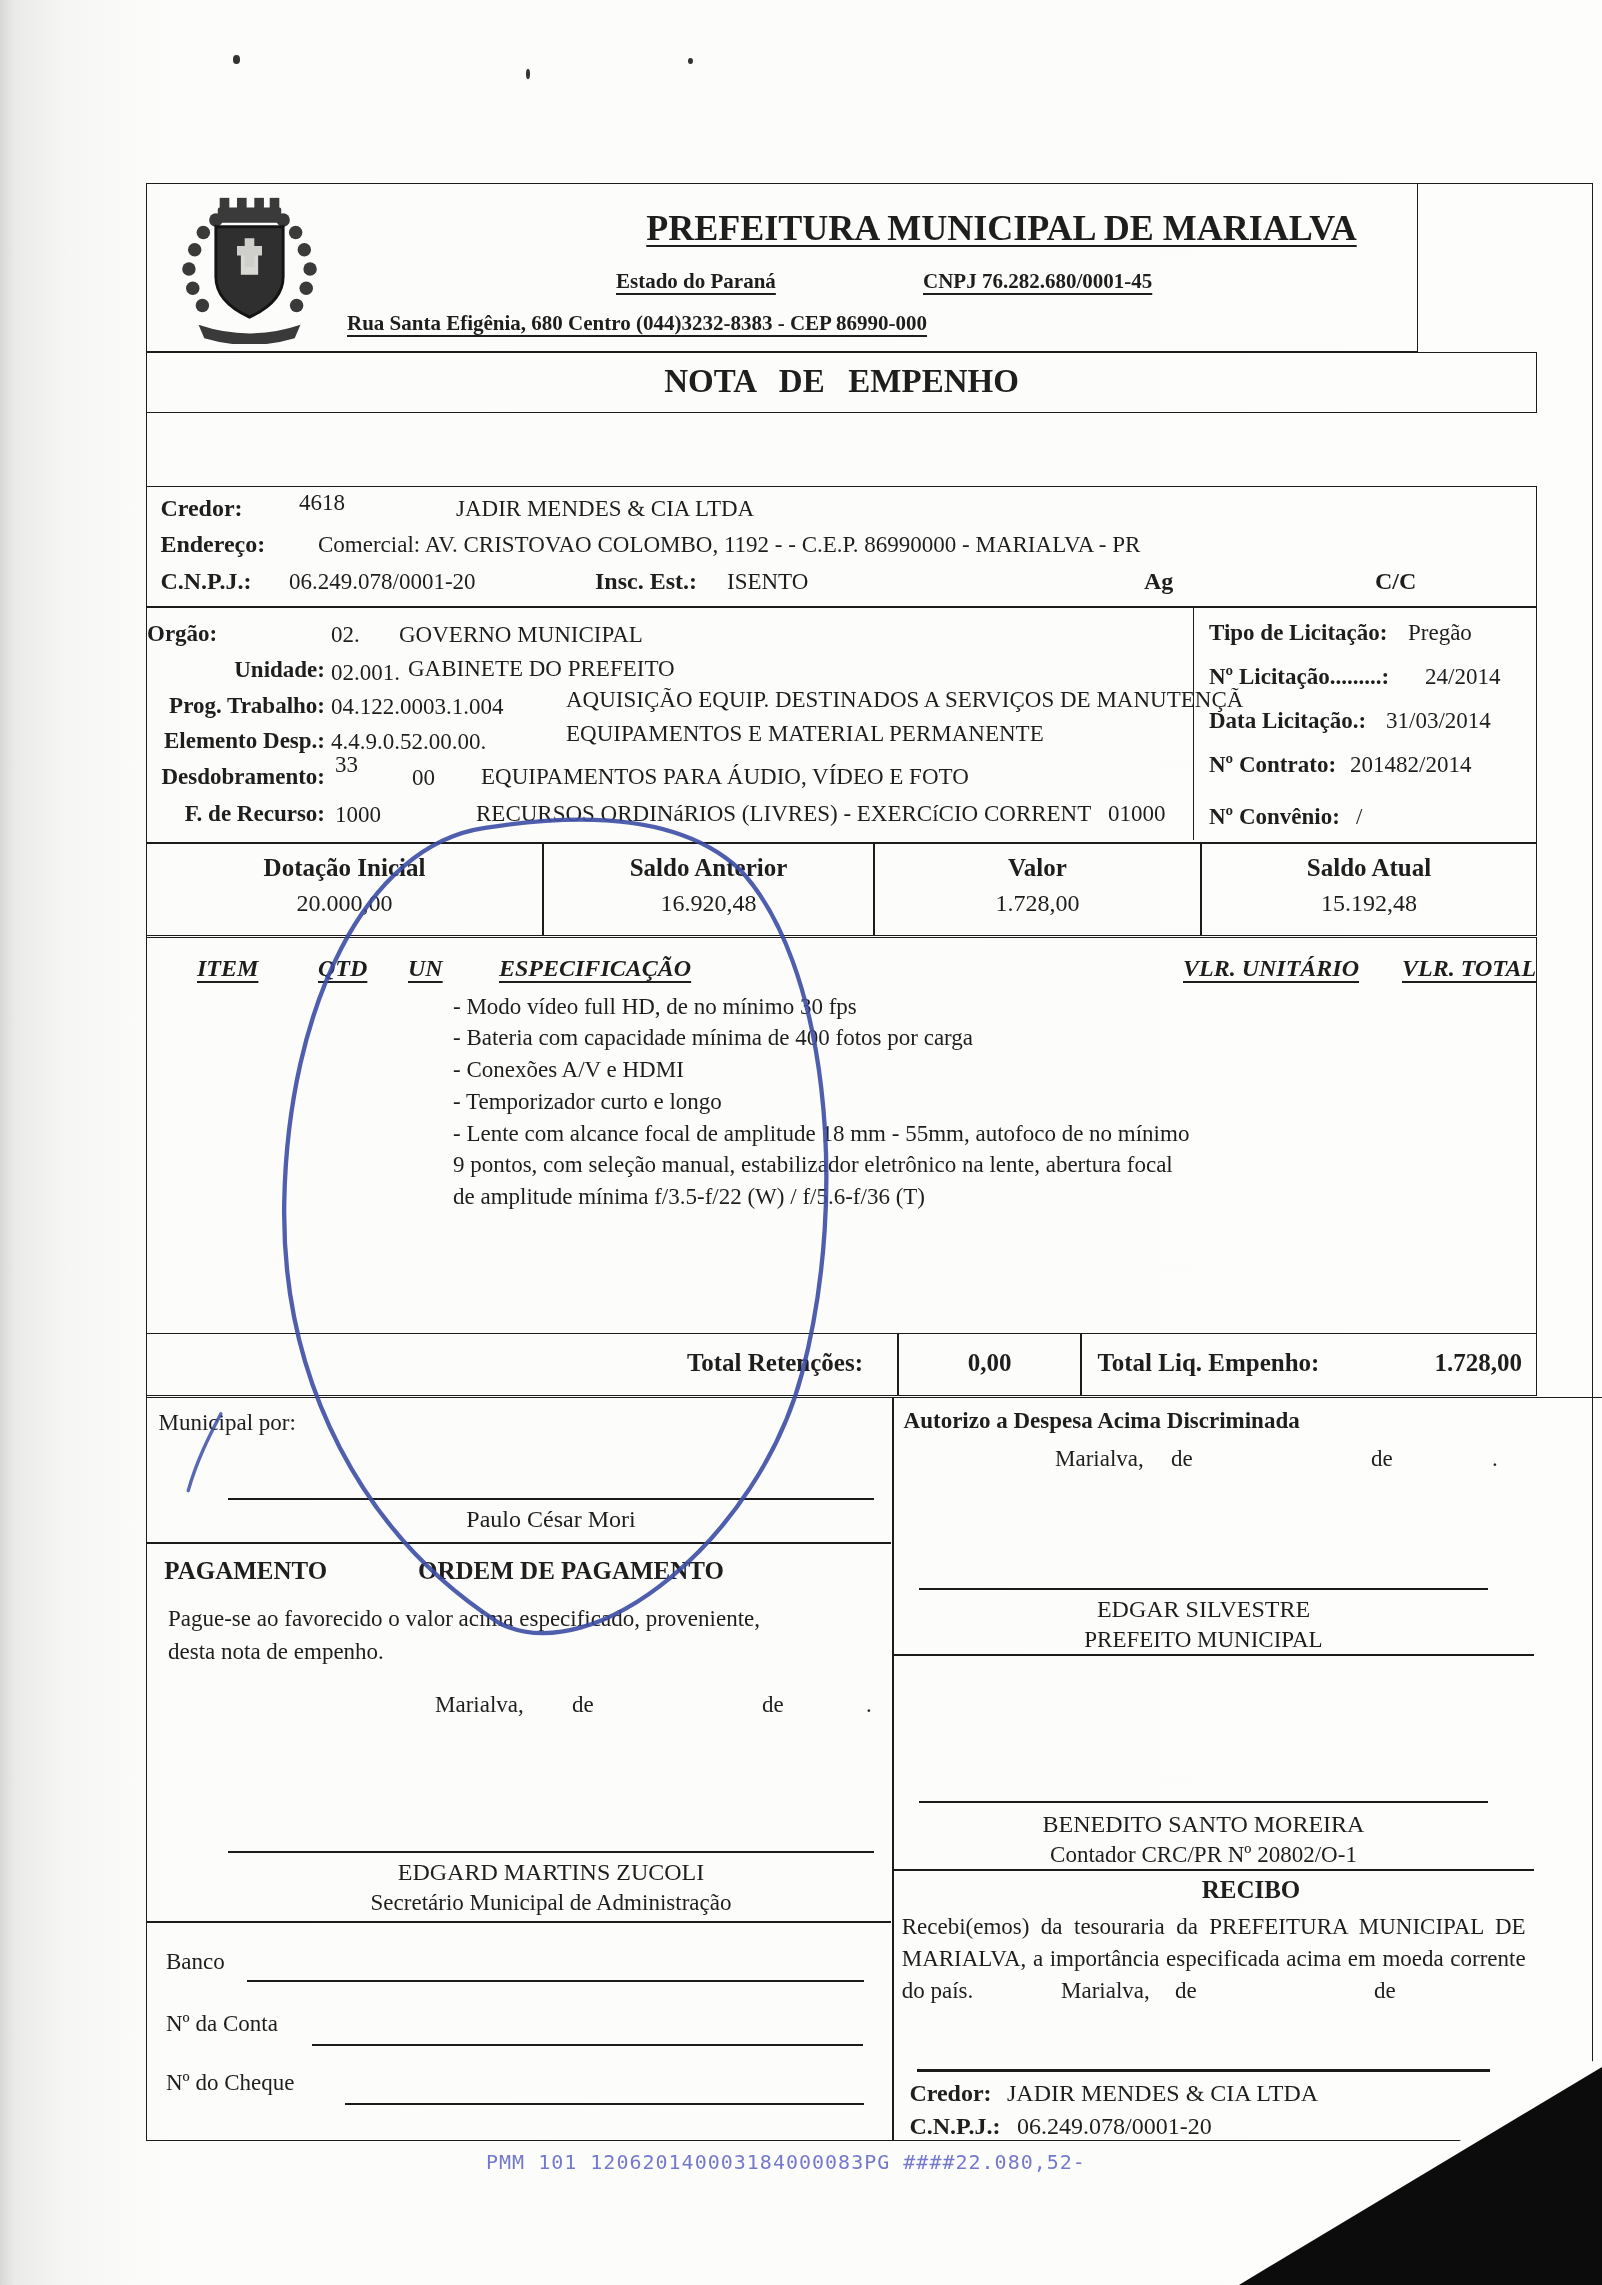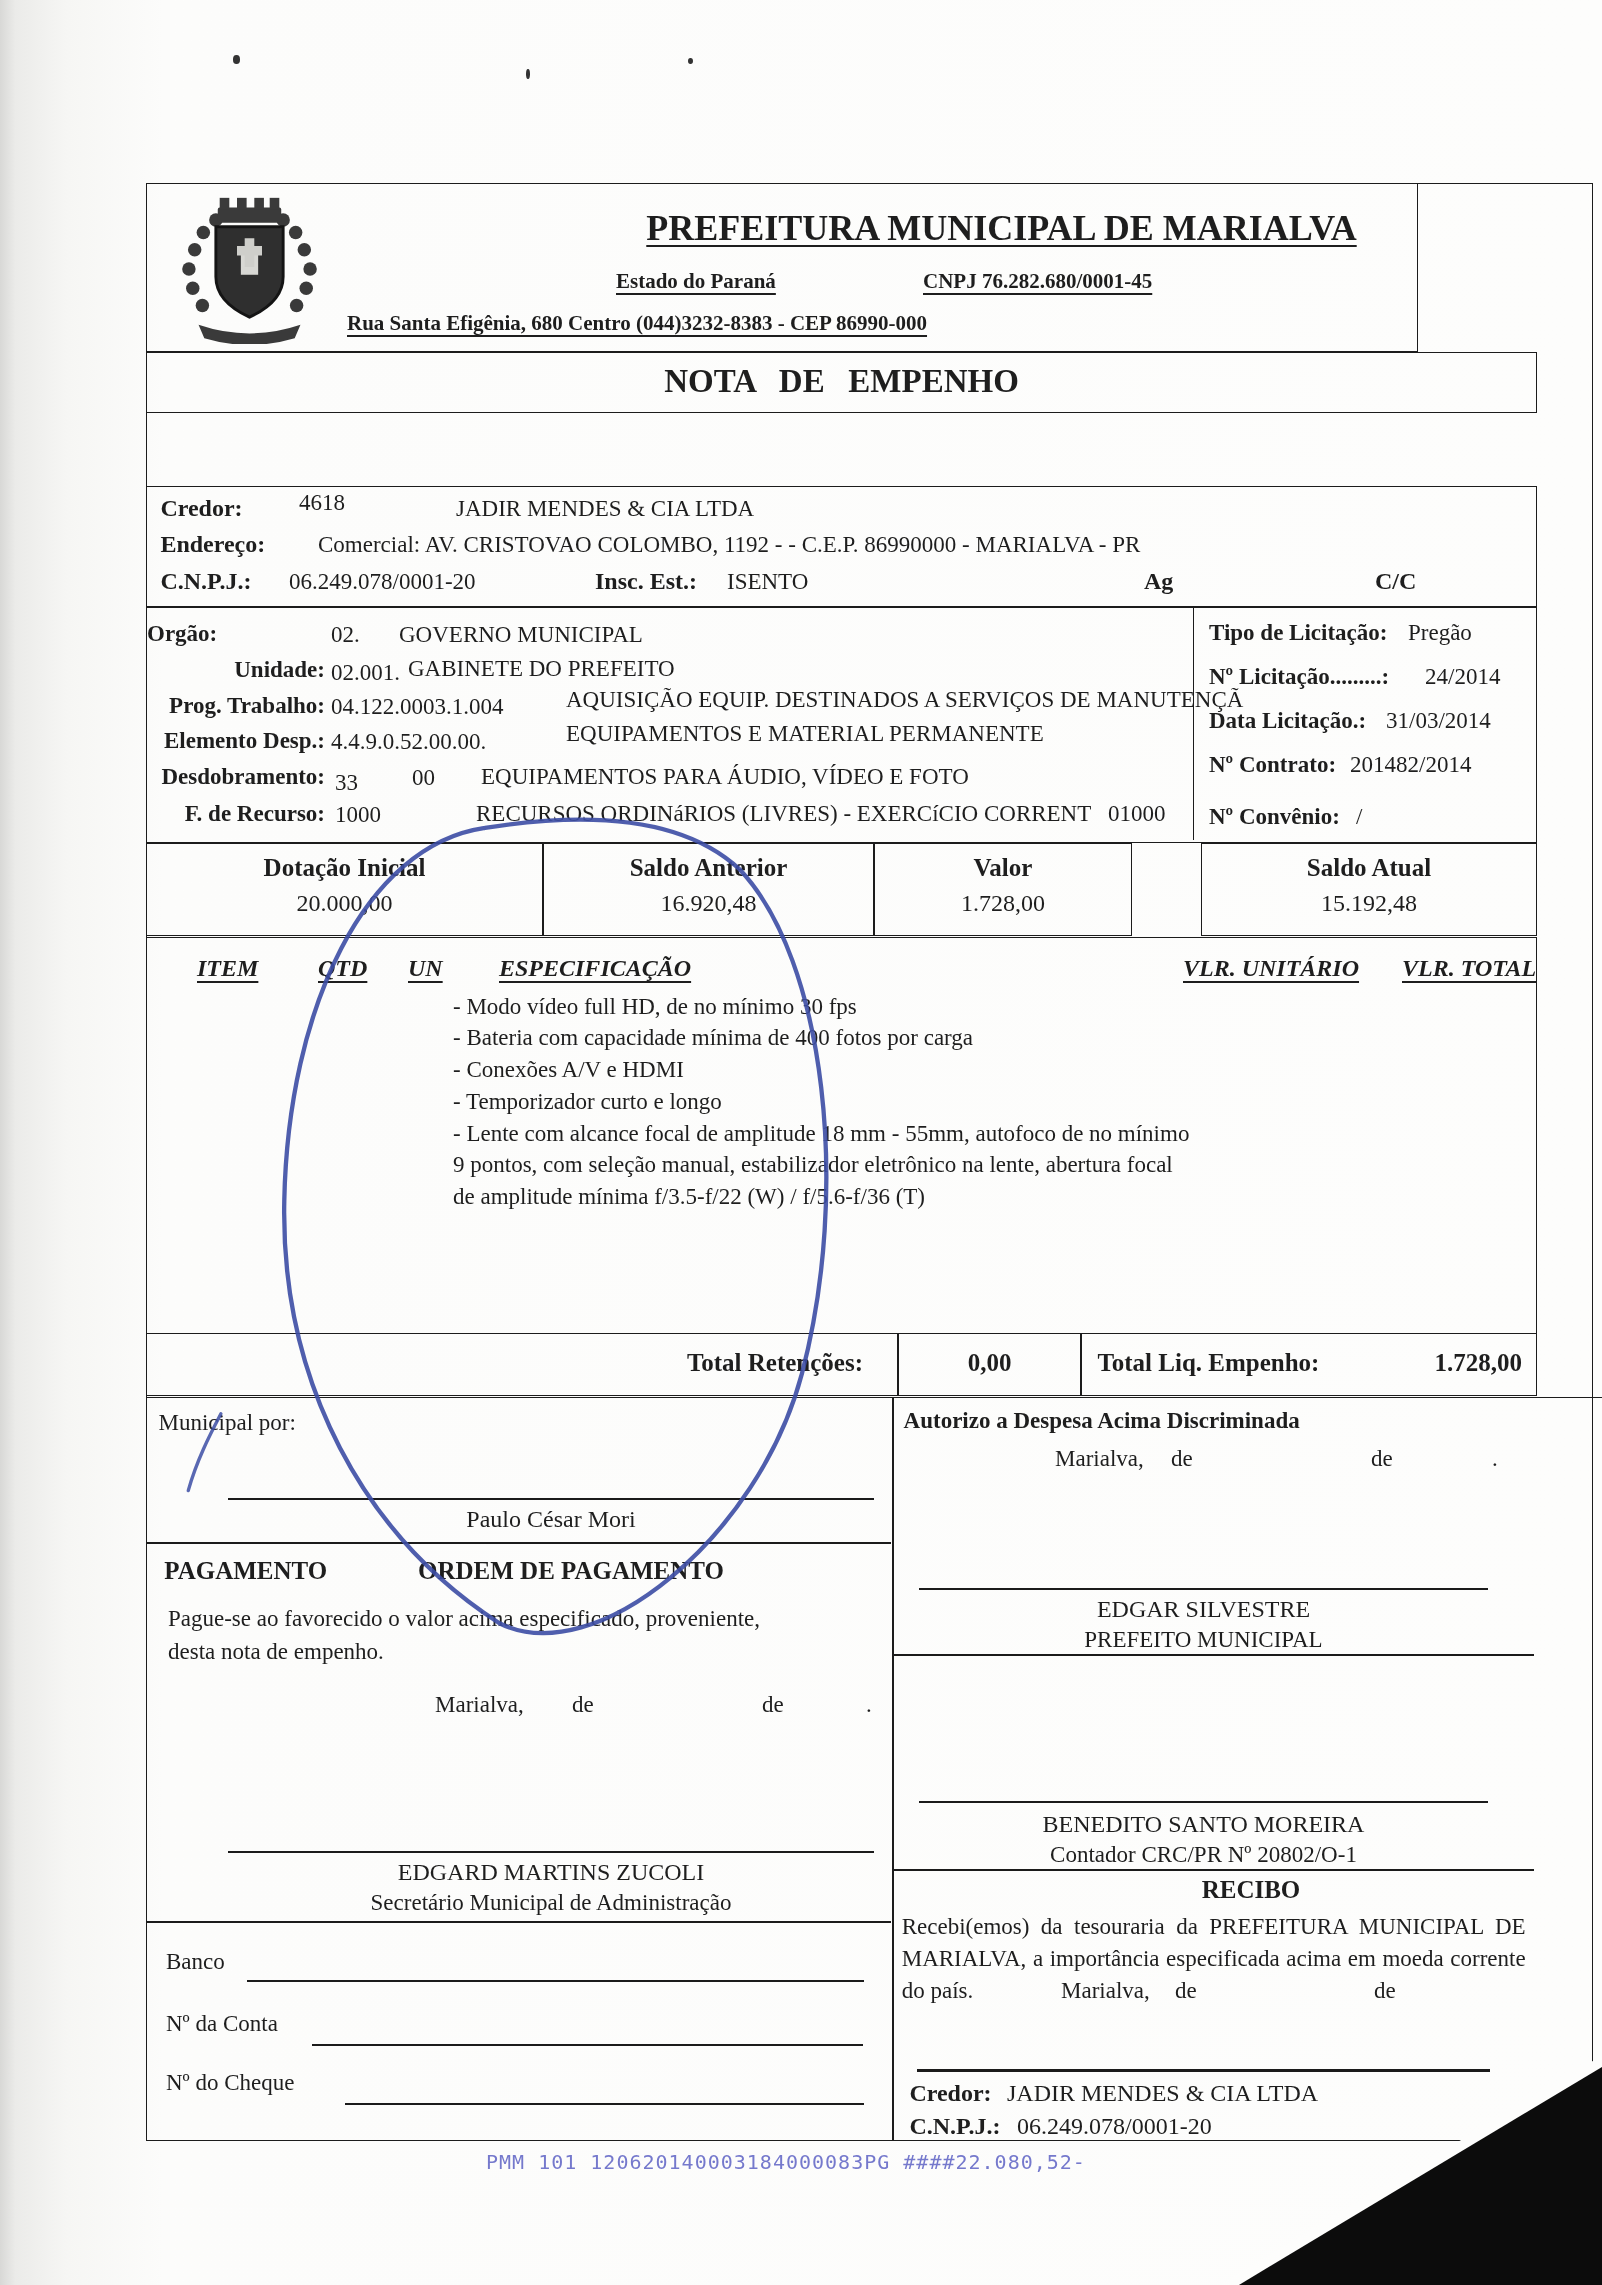--- a/index.html
+++ b/index.html
@@ -90,21 +90,21 @@
     <span class="abs b f24" style="left:0;top:49px;width:178px;text-align:right;">Unidade:</span>
     <span class="abs f24" style="left:184px;top:52px;">02.001.</span>
     <span class="abs f24" style="left:261px;top:48px;">GABINETE DO PREFEITO</span>
     <span class="abs b f24" style="left:0;top:85px;width:178px;text-align:right;">Prog. Trabalho:</span>
     <span class="abs f24" style="left:184px;top:86px;">04.122.0003.1.004</span>
     <span class="abs f24" style="left:419px;top:79px;">AQUISIÇÃO EQUIP. DESTINADOS A SERVIÇOS DE MANUTENÇÃ</span>
     <span class="abs b f24" style="left:0;top:120px;width:178px;text-align:right;">Elemento Desp.:</span>
     <span class="abs f24" style="left:184px;top:121px;">4.4.9.0.52.00.00.</span>
     <span class="abs f24" style="left:419px;top:113px;">EQUIPAMENTOS E MATERIAL PERMANENTE</span>
     <span class="abs b f24" style="left:0;top:156px;width:178px;text-align:right;">Desdobramento:</span>
-    <span class="abs f24" style="left:188px;top:162px;">33</span>
+    <span class="abs f24" style="left:188px;top:144px;">33</span>
     <span class="abs f24" style="left:265px;top:157px;">00</span>
     <span class="abs f24" style="left:334px;top:156px;">EQUIPAMENTOS PARA ÁUDIO, VÍDEO E FOTO</span>
     <span class="abs b f24" style="left:0;top:193px;width:178px;text-align:right;">F. de Recurso:</span>
     <span class="abs f24" style="left:188px;top:194px;">1000</span>
     <span class="abs f24" style="left:329px;top:193px;">RECURSOS ORDINáRIOS (LIVRES) - EXERCíCIO CORRENT</span>
     <span class="abs f24" style="left:961px;top:193px;">01000</span>
 
     <span class="abs b f24" style="left:1062px;top:11.5px;">Tipo de Licitação:</span>
     <span class="abs f24" style="left:1261px;top:11.5px;">Pregão</span>
     <span class="abs b f24" style="left:1062px;top:56px;">Nº Licitação.........:</span>
@@ -118,21 +118,21 @@
   </div>
 
   <div class="sec" style="left:146px;top:843px;width:397px;height:93px;">
     <div class="abs b f26 ctr" style="left:0;top:9.6px;width:100%;">Dotação Inicial</div>
     <div class="abs f25 ctr" style="left:0;top:46px;width:100%;">20.000,00</div>
   </div>
   <div class="sec" style="left:543px;top:843px;width:331px;height:93px;">
     <div class="abs b f26 ctr" style="left:0;top:9.6px;width:100%;">Saldo Anterior</div>
     <div class="abs f25 ctr" style="left:0;top:46px;width:100%;">16.920,48</div>
   </div>
-  <div class="sec" style="left:874px;top:843px;width:258px;height:93px;">
+  <div class="sec" style="left:874px;top:843px;width:327px;height:93px;">
     <div class="abs b f26 ctr" style="left:0;top:9.6px;width:100%;">Valor</div>
     <div class="abs f25 ctr" style="left:0;top:46px;width:100%;">1.728,00</div>
   </div>
   <div class="sec" style="left:1201px;top:843px;width:336px;height:93px;">
     <div class="abs b f26 ctr" style="left:0;top:9.6px;width:100%;">Saldo Atual</div>
     <div class="abs f25 ctr" style="left:0;top:46px;width:100%;">15.192,48</div>
   </div>
 
   <div class="sec" style="left:146px;top:937px;width:1391px;height:397px;">
     <span class="abs b i u f25" style="left:50px;top:17.3px;">ITEM</span>

